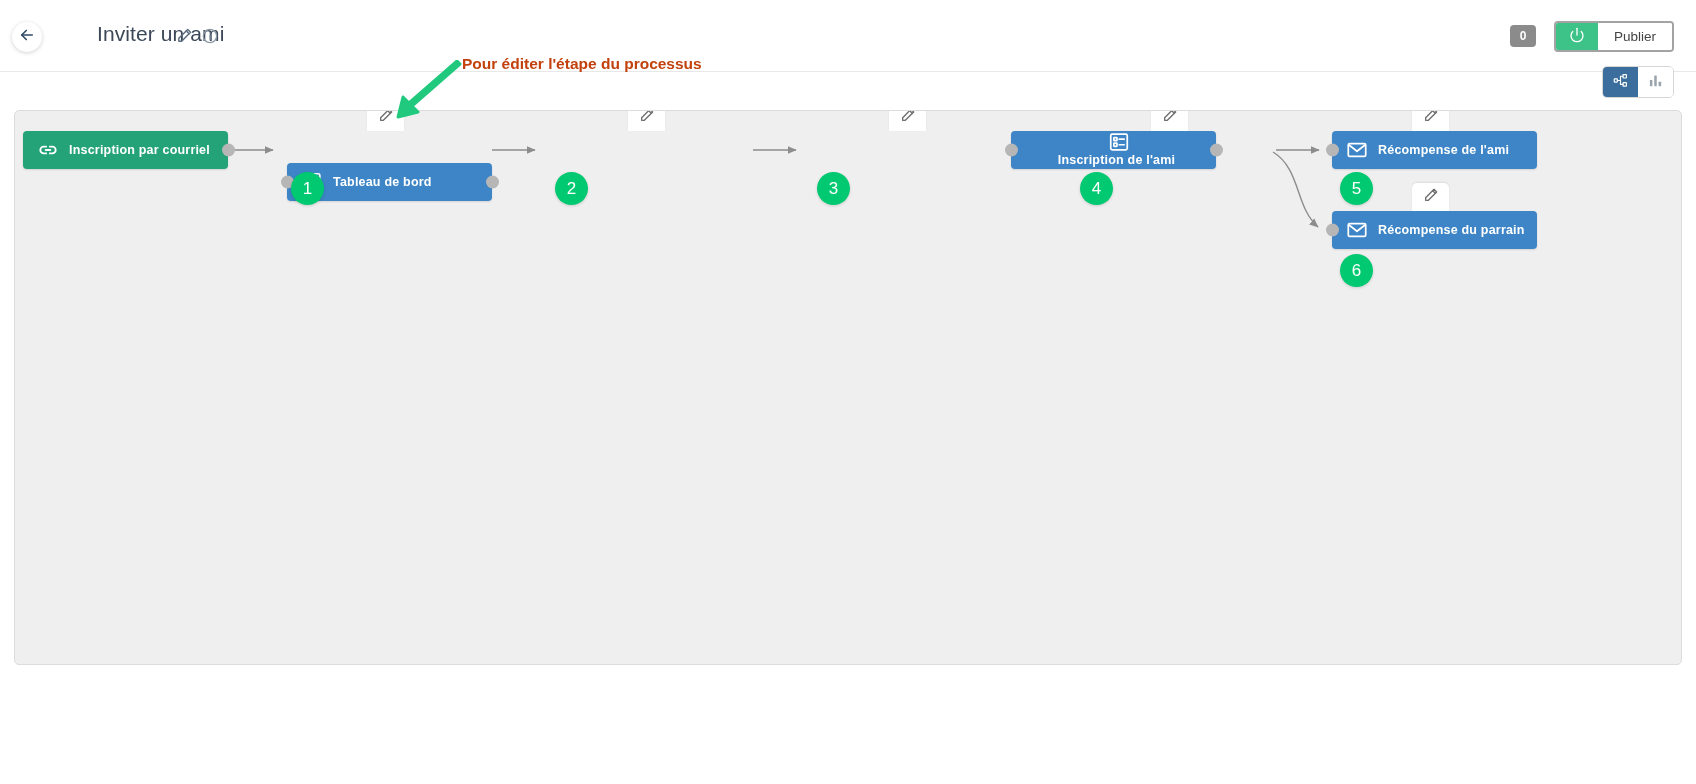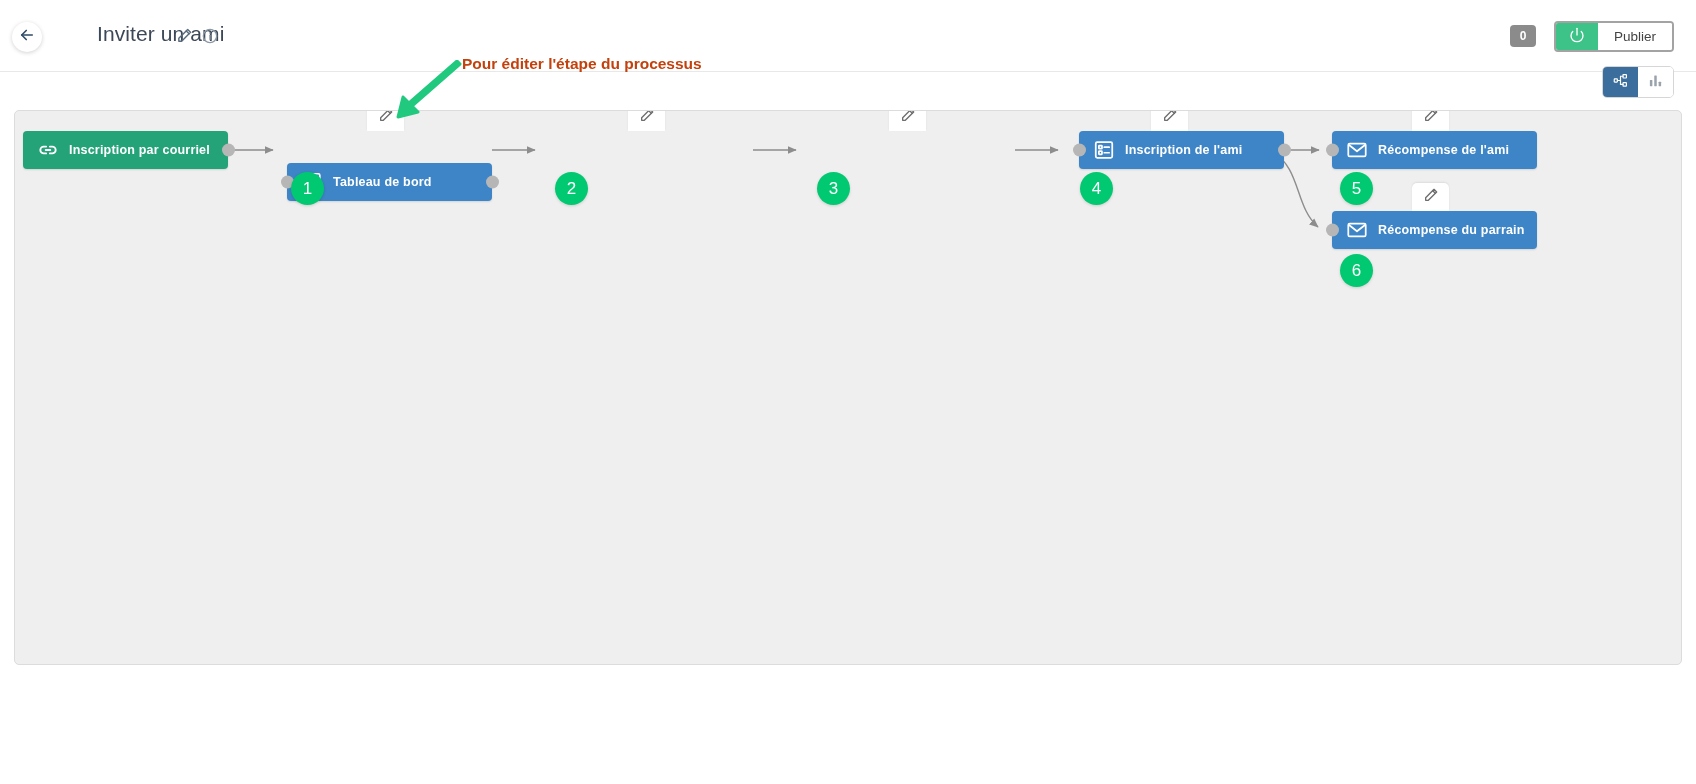--- a/index.html
+++ b/index.html
@@ -292,21 +292,21 @@
   <div class="step-badge" style="left:802px; top:61px;">3</div>
 
   <div class="edit-tab" style="left:1136px; top:-8px;">
     <span>
       <svg viewBox="0 0 24 24" fill="none" stroke="#6d6d6d" stroke-width="2" stroke-linecap="round" stroke-linejoin="round">
         <path d="M16.5 3.5l4 4L8 20H4v-4z"></path>
         <line x1="14.5" y1="5.5" x2="18.5" y2="9.5"></line>
       </svg>
     </span>
   </div>
-  <div class="node step" style="left:1064px; top:20px; width:205px;">
+  <div class="node step" style="left:996px; top:20px; width:205px;flex-direction:column;">
     <span class="port left"></span>
     <span class="port right"></span>
     <span class="node-icon">
       <svg viewBox="0 0 24 24" fill="none" stroke="#ffffff" stroke-width="1.9" stroke-linecap="round">
         <rect x="3" y="3.5" width="18" height="17" rx="1.6"></rect>
         <rect x="6.4" y="7.2" width="3.4" height="3.4" rx="0.6"></rect>
         <rect x="6.4" y="13.3" width="3.4" height="3.4" rx="0.6"></rect>
         <line x1="12.3" y1="8.9" x2="17.6" y2="8.9"></line>
         <line x1="12.3" y1="15" x2="17.6" y2="15"></line>
       </svg>

